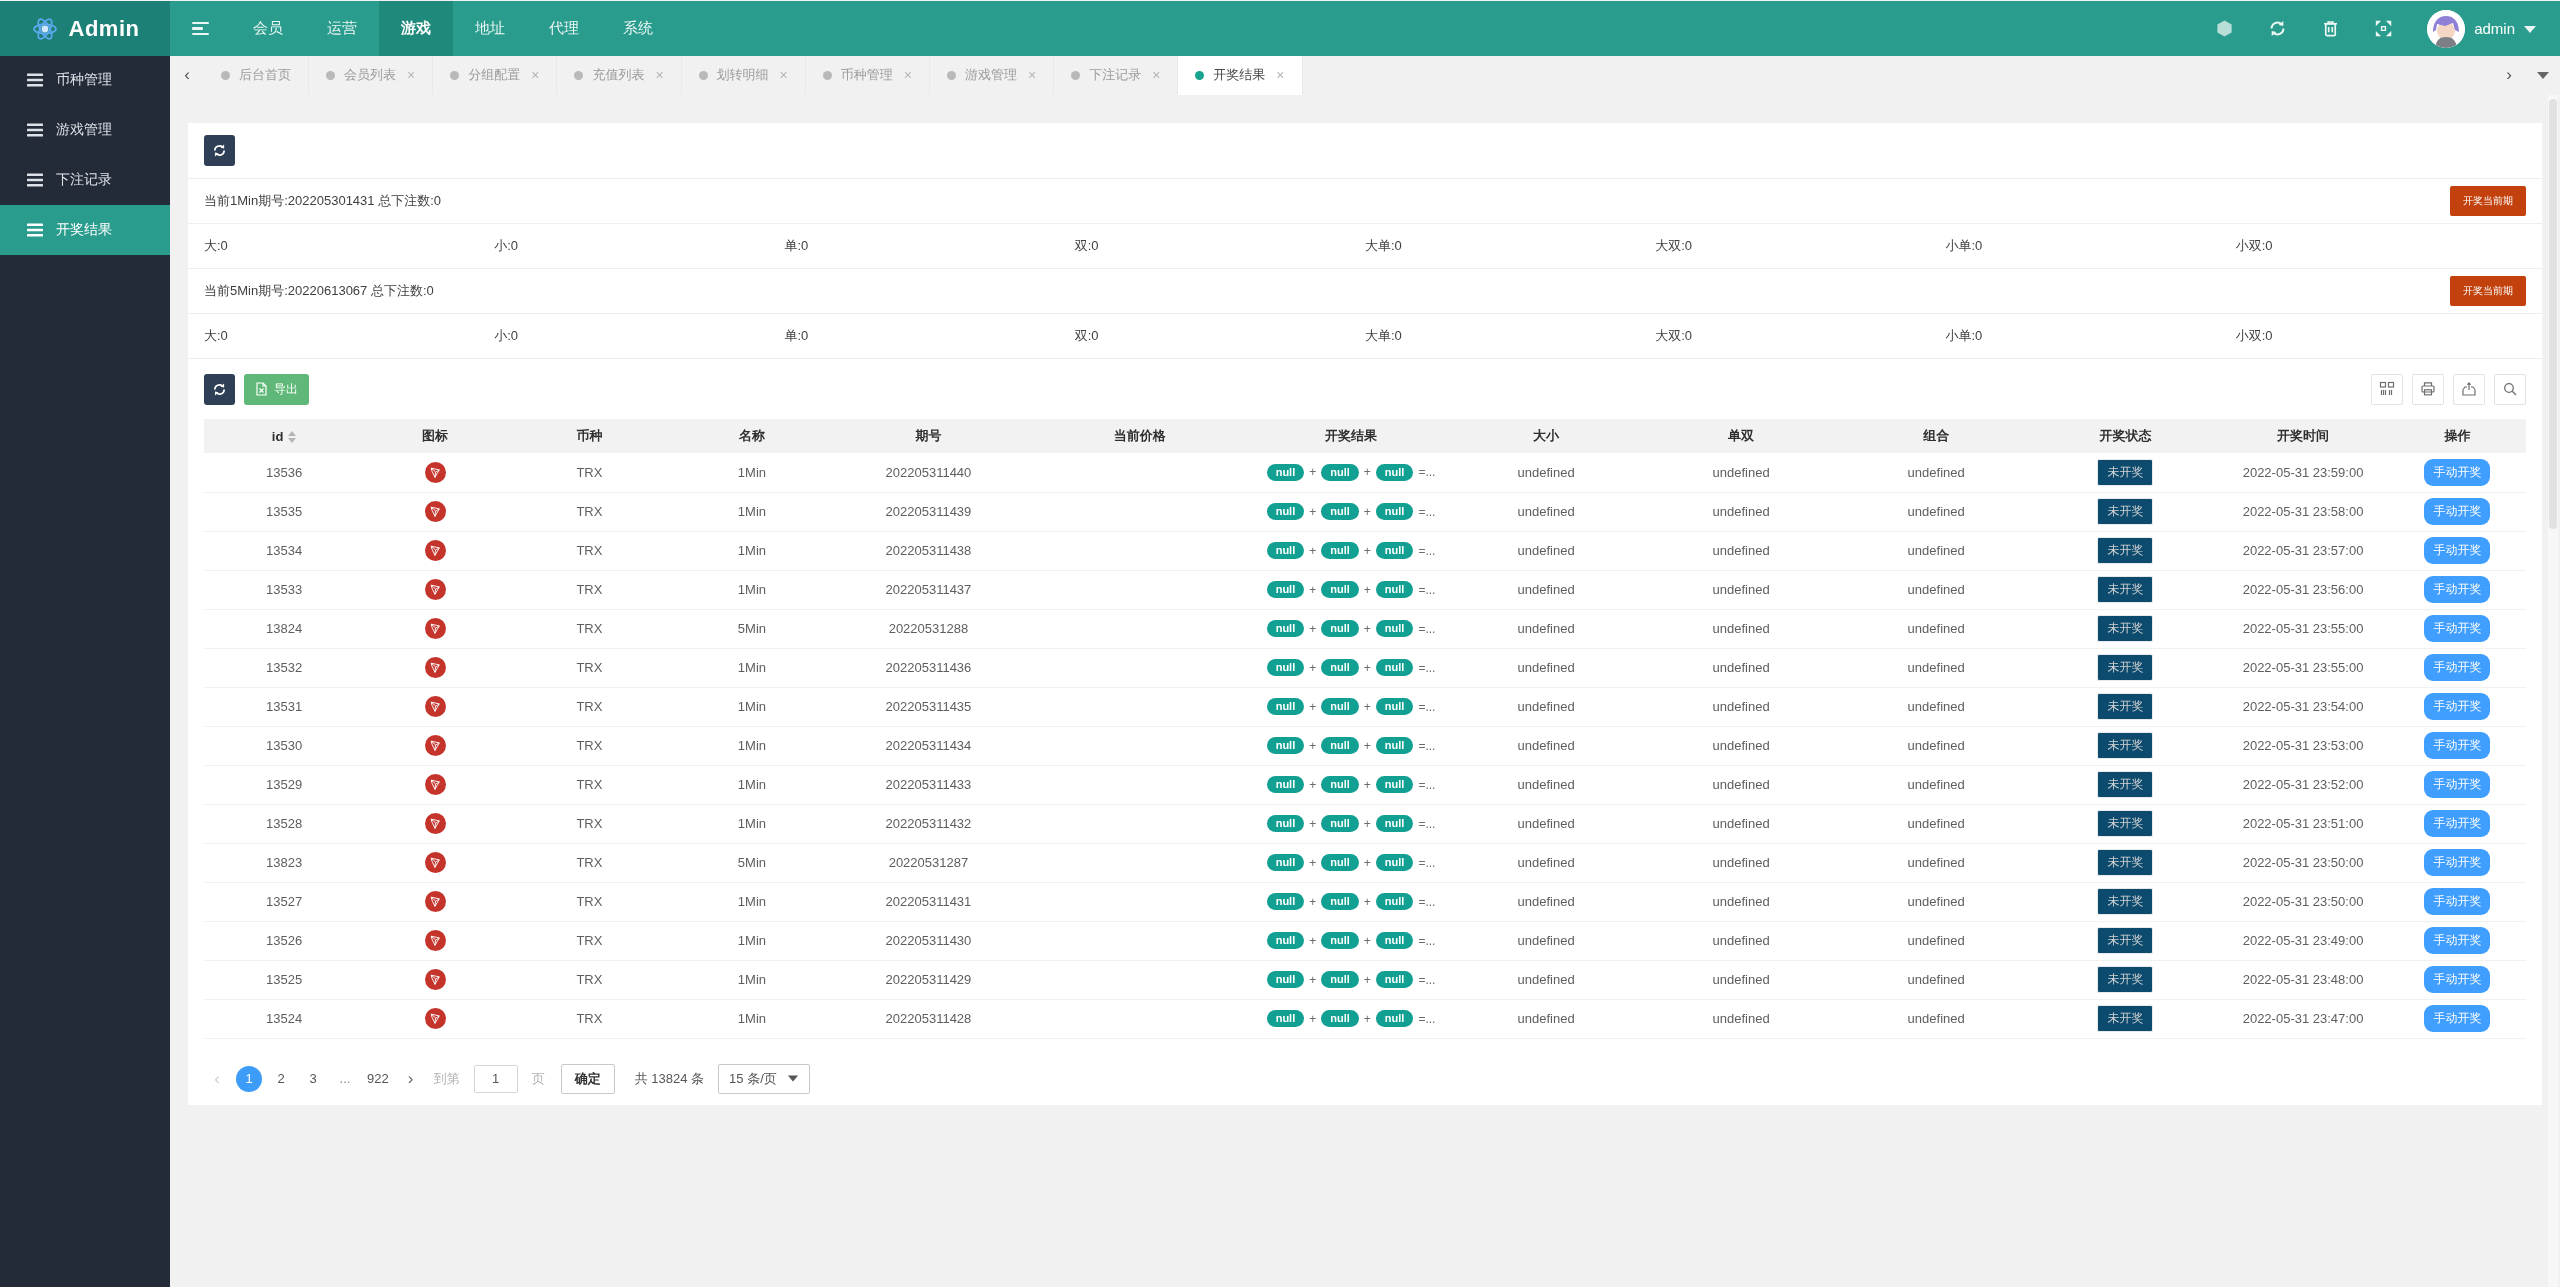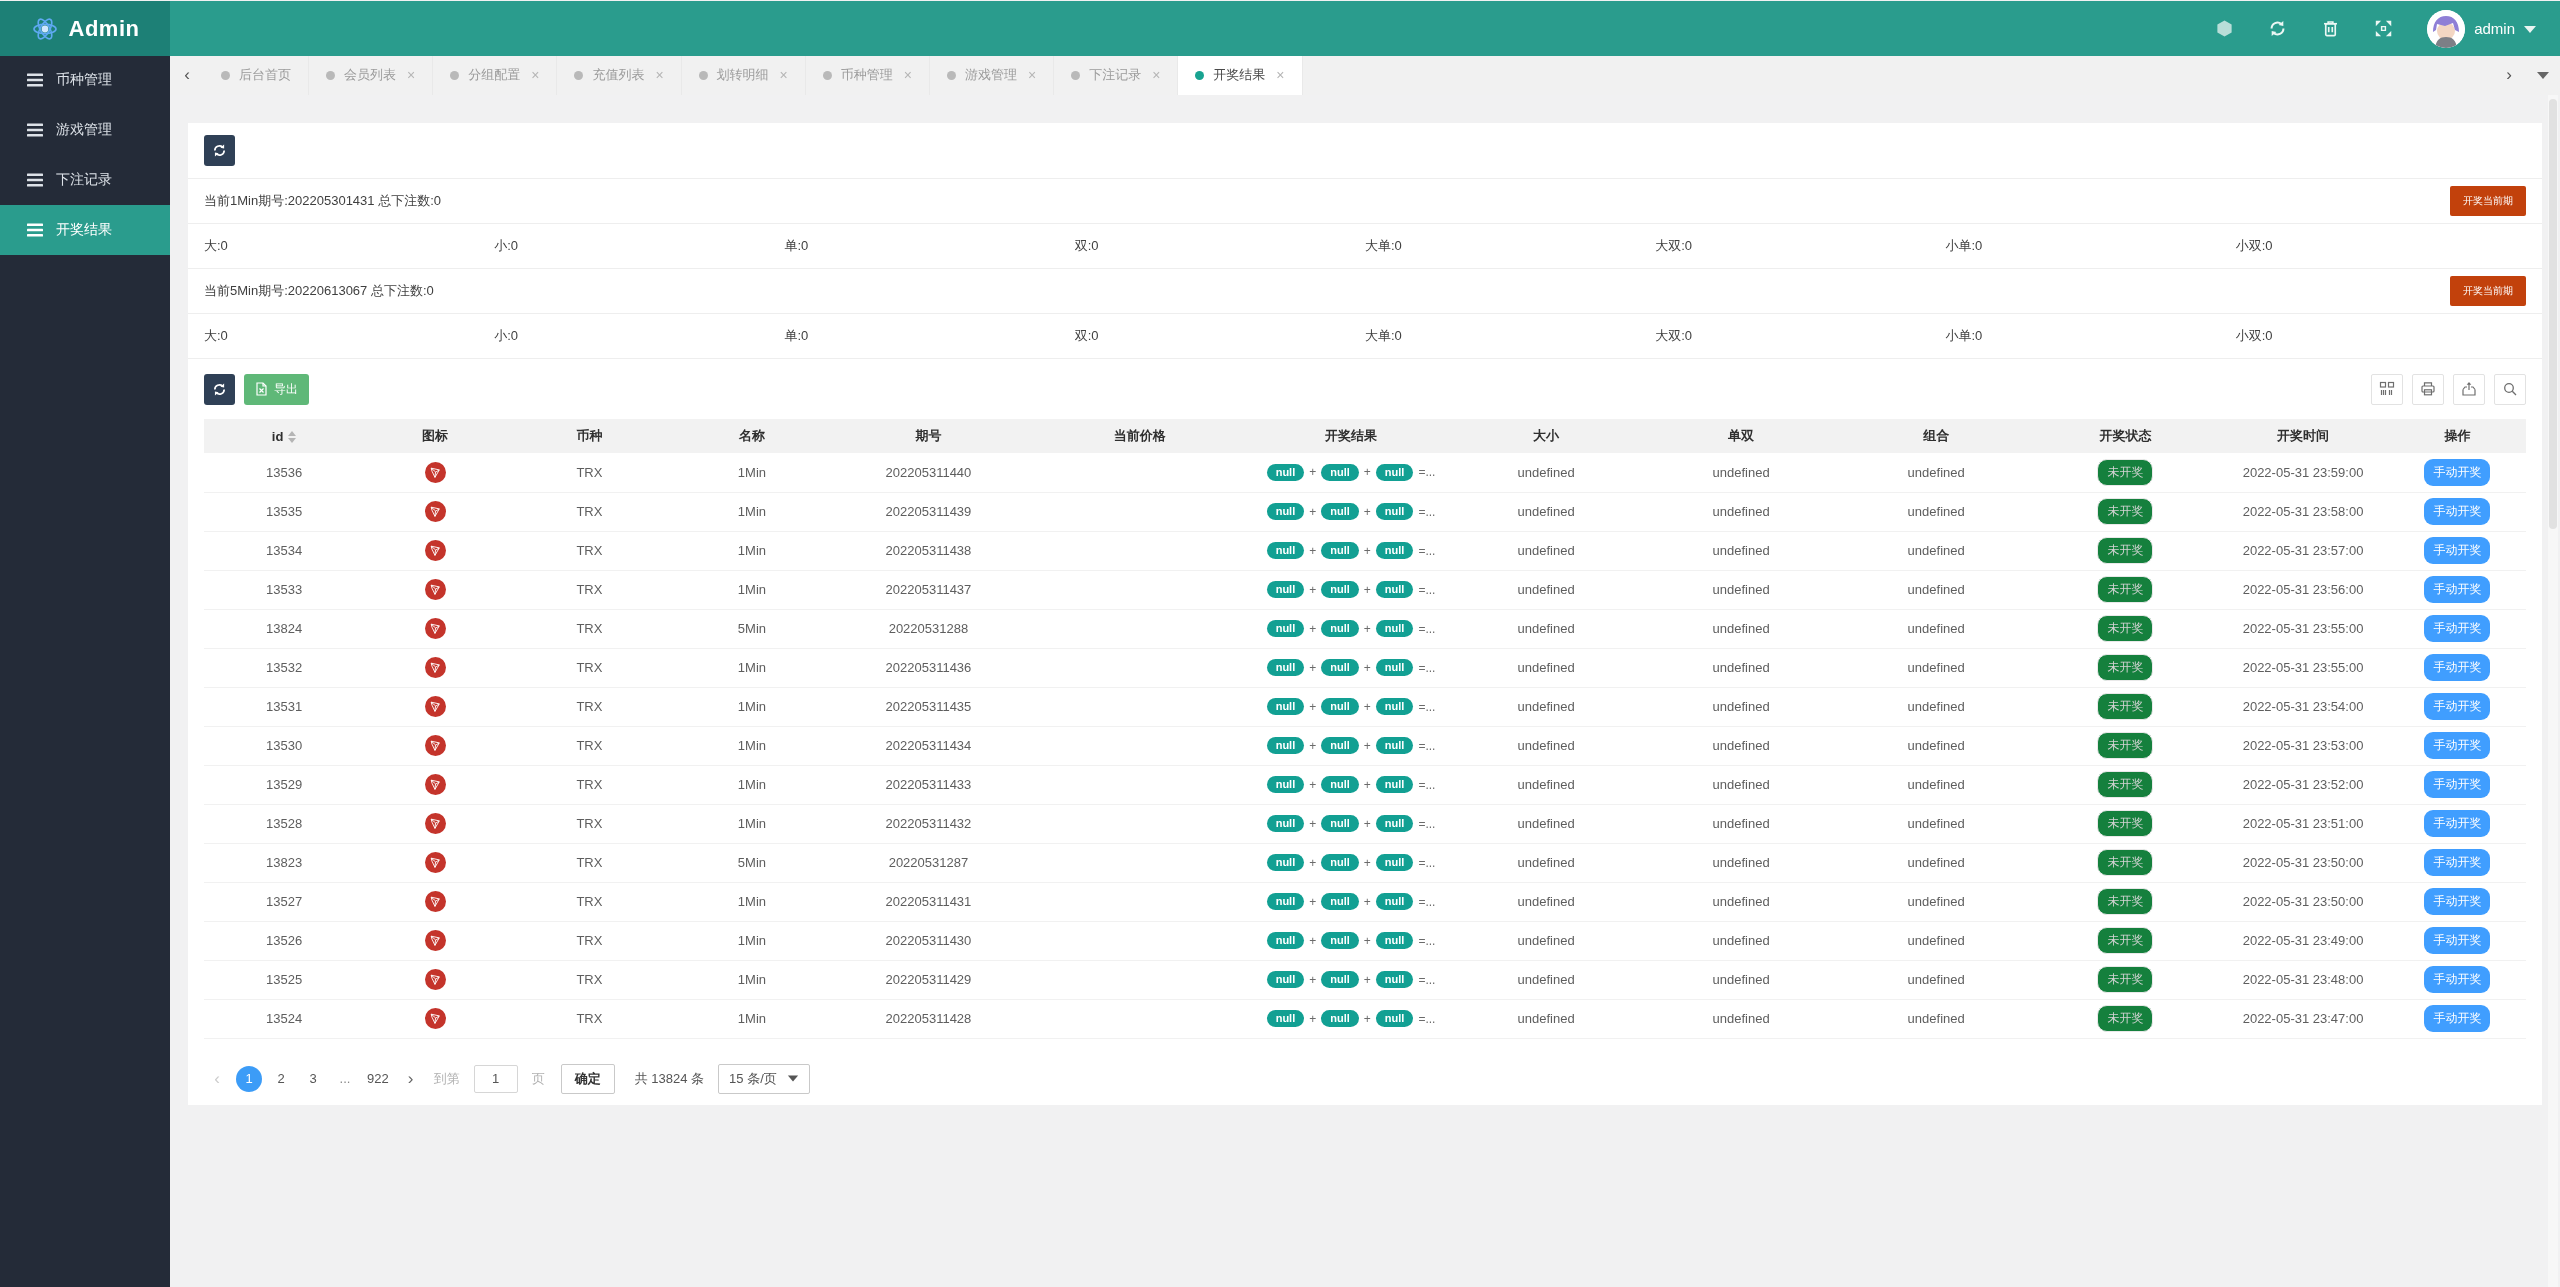--- a/index.html
+++ b/index.html
@@ -59,21 +59,21 @@
   thead th { background:#f2f2f2; height:34px; font-size:13px; color:#2f2f2f; font-weight:bold; text-align:center; }
   tbody td { height:39px; border-bottom:1px solid #f1f1f1; font-size:13px; color:#5e5e5e; text-align:center; vertical-align:middle; }
   .sort-icons { display:inline-flex; flex-direction:column; gap:2px; margin-left:5px; vertical-align:middle; }
   .sort-icons i { width:0; height:0; border-left:4px solid transparent; border-right:4px solid transparent; display:block; }
   .sort-icons .up { border-bottom:5px solid #b5b5b5; }
   .sort-icons .dn { border-top:5px solid #b5b5b5; }
   .tron-badge { width:21px; height:21px; border-radius:50%; background:#c4342b; display:inline-flex; align-items:center; justify-content:center; }
   .result-wrap { display:flex; align-items:center; justify-content:center; gap:5px; }
   .pill { background:#12a093; color:#fff; font-size:11px; font-weight:bold; padding:3px 9px; border-radius:10px; line-height:1; }
   .plus, .tail { color:#6b6b6b; font-size:12px; }
-  .badge-muted { display:inline-block; border:1px solid #e9e9e9; background:#15803d; color:#d3d3d3; font-size:12px; padding:4px 9px; border-radius:10px; }
+  .badge-muted { display:inline-block; border:1px solid #e9e9e9; background:#0c4a6e; color:#d3d3d3; font-size:12px; padding:4px 9px; border-radius:2px; }
   .btn-blue { background:#409eff; color:#fff; border:none; border-radius:9px; font-size:12px; padding:5px 9px; cursor:pointer; }
   
   .pagination { display:flex; align-items:center; padding:13px 16px; font-size:13px; color:#555; gap:6px; }
   .pg-arrow { width:26px; height:26px; display:inline-flex; align-items:center; justify-content:center; font-size:17px; cursor:pointer; color:#666; }
   .pg-arrow.disabled { color:#ccc; }
   .page-num { min-width:26px; height:26px; line-height:26px; text-align:center; cursor:pointer; padding:0 3px; }
   .page-num.active { background:#3c9cf7; color:#fff; border-radius:50%; cursor:default; }
   .page-num.ellipsis { cursor:default; color:#888; }
   .goto-label, .page-unit { color:#b2b2b2; margin:0 4px; }
   .goto-input { width:44px; height:28px; border:1px solid #d6d6d6; border-radius:2px; text-align:center; font-size:13px; color:#555; margin:0 4px; }
@@ -96,20 +96,48 @@
         <g fill="none" stroke="#5fa9f2" stroke-width="1.6">
           <ellipse cx="14" cy="14" rx="11" ry="4.6"></ellipse>
           <ellipse cx="14" cy="14" rx="11" ry="4.6" transform="rotate(60 14 14)"></ellipse>
           <ellipse cx="14" cy="14" rx="11" ry="4.6" transform="rotate(120 14 14)"></ellipse>
         </g>
         <circle cx="14" cy="14" r="3.4" fill="#cfe7ff"></circle>
       </svg>
     </span>
     <span>Admin</span>
   </div>
+  <div class="nav">
+    <div class="nav-item">
+      <span class="menu-toggle-icon">
+          <i></i>
+          <i></i>
+          <i></i>
+        </span>
+    </div>
+
+  <div class="nav-item">
+        <span>会员</span>
+      </div>
+      <div class="nav-item">
+        <span>运营</span>
+      </div>
+      <div class="nav-item active">
+        <span>游戏</span>
+      </div>
+      <div class="nav-item">
+        <span>地址</span>
+      </div>
+      <div class="nav-item">
+        <span>代理</span>
+      </div>
+      <div class="nav-item">
+        <span>系统</span>
+      </div>
+    </div>
   <div class="header-right">
     <span class="hicon">
       <svg width="19" height="19" viewBox="0 0 20 20">
           <polygon points="10,1.5 17.5,5.7 17.5,14.3 10,18.5 2.5,14.3 2.5,5.7" fill="#b9ded8"></polygon>
         </svg>
     </span>
     <span class="hicon">
       <svg width="19" height="19" viewBox="0 0 16 16" fill="none" stroke="#ecf7f4" stroke-width="1.7">
         <path d="M3 8a5 5 0 0 1 8.3-3.7"></path>
           <path d="M13 8a5 5 0 0 1-8.3 3.7"></path>

